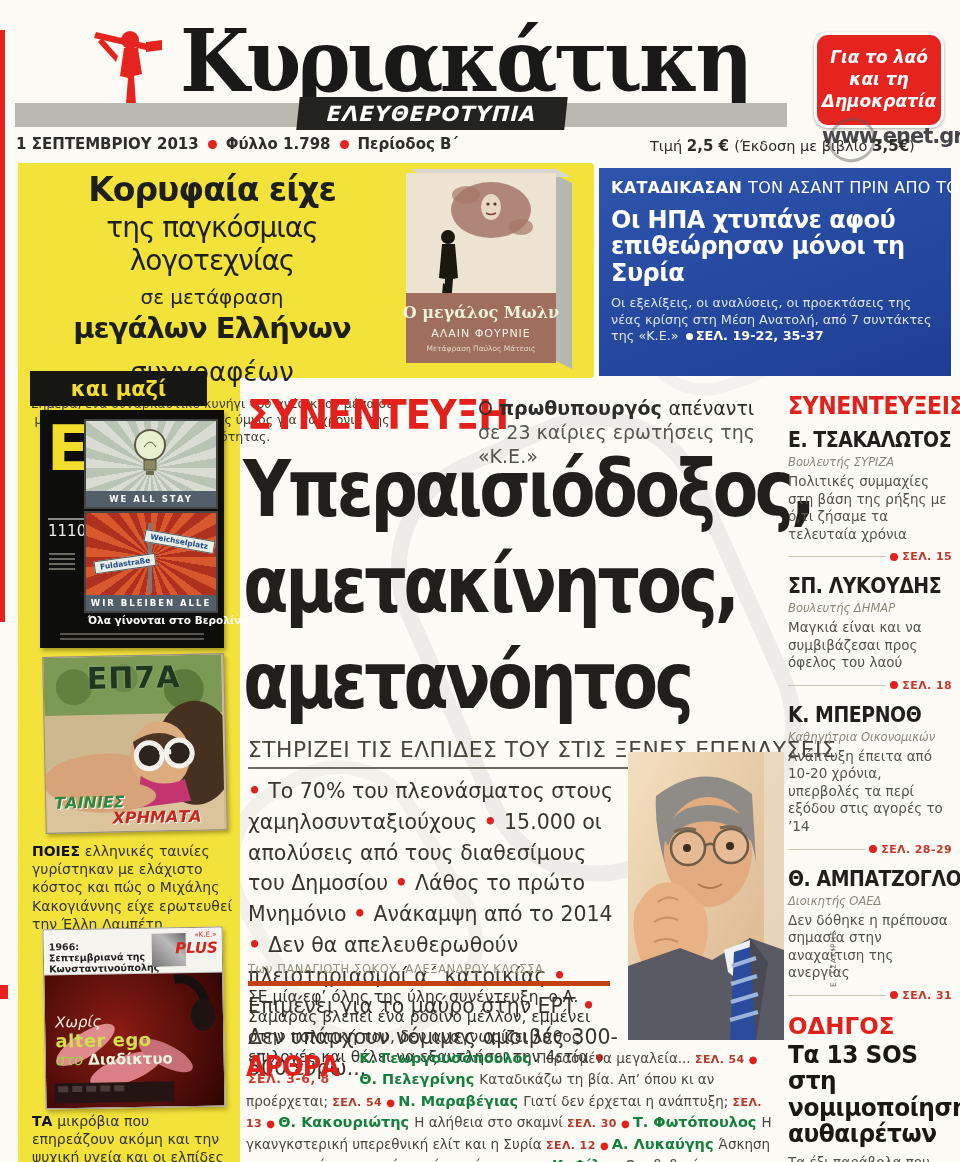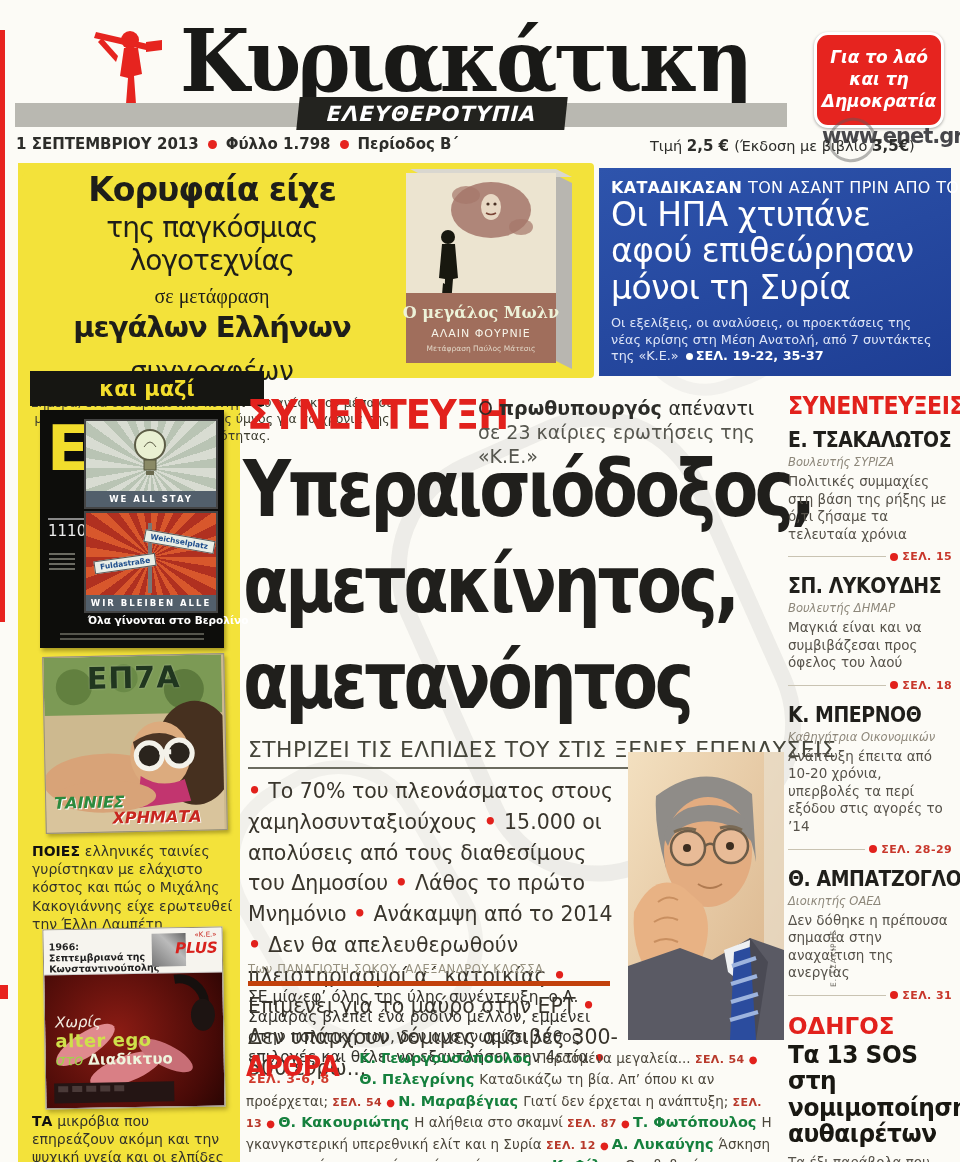--- a/index.html
+++ b/index.html
@@ -28,36 +28,36 @@
   .dateline{left:16px;top:135px;font-size:15px;font-weight:bold;color:#2d2d2a;white-space:nowrap;}
   .rdot{display:inline-block;width:9px;height:9px;border-radius:50%;background:#e6241f;margin:0 9px 0 9px;}
   .price{left:650px;top:137px;font-size:14.5px;color:#2d2d2a;white-space:nowrap;}
   .price b{font-size:15px;}
   
   .yellow-col{left:18px;top:163px;width:222px;height:999px;background:#f3e23a;}
   .yellow-promo{left:18px;top:163px;width:576px;height:215px;background:#f3e23a;border-radius:28px 4px 4px 0;}
   .promo-txt{left:28px;top:170px;width:368px;text-align:center;color:#1e1e1a;}
   .p1{font-size:33px;font-weight:bold;letter-spacing:-1px;}
   .p2{font-size:28px;margin-top:2px;letter-spacing:-1px;}
-  .p3{font-size:20px;margin-top:8px;font-family:Liberation Serif, serif;}
+  .p3{font-size:20px;margin-top:8px;}
   .p4{font-size:29px;font-weight:bold;letter-spacing:-1px;margin-top:2px;}
   .p5{font-size:26px;margin-top:12px;}
   .p-note{font-size:12.5px;line-height:1.3;margin-top:9px;color:#3b3b2e;}
   .book{left:396px;top:165px;width:188px;height:210px;}
   
   .syria{left:599px;top:168px;width:352px;height:208px;background:linear-gradient(160deg,#2e54ac,#1e3e94);
          padding:10px 12px;box-sizing:border-box;color:#fff;}
   .sy-kick{font-size:16px;letter-spacing:.3px;white-space:nowrap;}
   .sy-kick b{font-weight:bold;}
-  .sy-title{font-size:33px;font-weight:normal;line-height:1.1;letter-spacing:-.5px;margin-top:0;width:330px;}
+  .sy-title{font-size:24px;font-weight:bold;line-height:1.1;letter-spacing:-.5px;margin-top:10px;width:330px;}
   .sy-sub{font-size:12.8px;line-height:1.3;color:#dde4f6;margin-top:9px;width:330px;}
   .sy-sub .pg{color:#fff;font-weight:bold;}
   .sy-sub .bdot{display:inline-block;width:7px;height:7px;border-radius:50%;background:#fff;margin:0 3px;}
   
-  .kaimazi{left:30px;top:371px;width:234px;height:35px;background:#161612;display:flex;
+  .kaimazi{left:30px;top:371px;width:177px;height:35px;background:#161612;display:flex;
            align-items:center;justify-content:center;}
   .kaimazi span{color:#f2dd2c;font-weight:bold;font-size:21px;}
   .emag{left:40px;top:410px;width:184px;height:238px;background:#0d0d0b;box-shadow:2px 3px 4px rgba(60,50,0,.4);}
   .e-logo{position:absolute;left:7px;top:8px;color:#f2dd2c;font-size:62px;font-weight:bold;line-height:1;}
   .e-issue{position:absolute;left:8px;top:108px;color:#eee;font-size:15px;border-top:2px solid #888;padding-top:2px;}
   .e-lines{position:absolute;left:9px;top:140px;width:26px;}
   .e-lines i{display:block;height:2px;background:#6a6a62;margin:3px 0;}
   .card1{position:absolute;left:44px;top:9px;width:130px;height:86px;
          background:repeating-conic-gradient(from 0deg at 50% 55%,#d8dcd2 0 9deg,#b9c4b4 9deg 18deg);
          border:2px solid #444;}
@@ -388,21 +388,21 @@
       <path d="M104 214 l24 -8 M103 232 l26 -8 M103 250 l27 -8 M102 268 l28 -8" stroke="#9db4de" stroke-width="4"></path>
     </svg>
   </div>
   <div class="abs photo-credit">Ε. ΤΣΑΚΙΡΗΣ</div>
 
   <div class="abs arthra">
     <span class="a-label">ΑΡΘΡΑ</span>
     <span class="a-item"><span class="nm">Κ. Γεωργουσόπουλος </span><span>Περασμένα μεγαλεία... </span><span class="pg">ΣΕΛ. 54 </span></span>
     <span class="a-item"><span class="nm">Θ. Πελεγρίνης </span><span>Καταδικάζω τη βία. Απ’ όπου κι αν προέρχεται; </span><span class="pg">ΣΕΛ. 54 </span></span>
     <span class="a-item"><span class="nm">Ν. Μαραβέγιας </span><span>Γιατί δεν έρχεται η ανάπτυξη; </span><span class="pg">ΣΕΛ. 13 </span></span>
-    <span class="a-item"><span class="nm">Θ. Κακουριώτης </span><span>Η αλήθεια στο σκαμνί </span><span class="pg">ΣΕΛ. 87 </span></span>
+    <span class="a-item"><span class="nm">Θ. Κακουριώτης </span><span>Η αλήθεια στο σκαμνί </span><span class="pg">ΣΕΛ. 30 </span></span>
     <span class="a-item"><span class="nm">Τ. Φωτόπουλος </span><span>Η γκανγκστερική υπερεθνική ελίτ και η Συρία </span><span class="pg">ΣΕΛ. 12 </span></span>
     <span class="a-item"><span class="nm">Α. Λυκαύγης </span><span>Άσκηση στρατηγικής ισορροπίας επί κενού </span><span class="pg">ΣΕΛ. 13 </span></span>
     <span class="a-item"><span class="nm">Κ. Φίλης </span><span>Οι αβεβαιότητες της Συρίας </span></span>
     
     
   </div>
 
   <div class="abs rightcol">
     <div class="r-head">ΣΥΝΕΝΤΕΥΞΕΙΣ</div>
 

